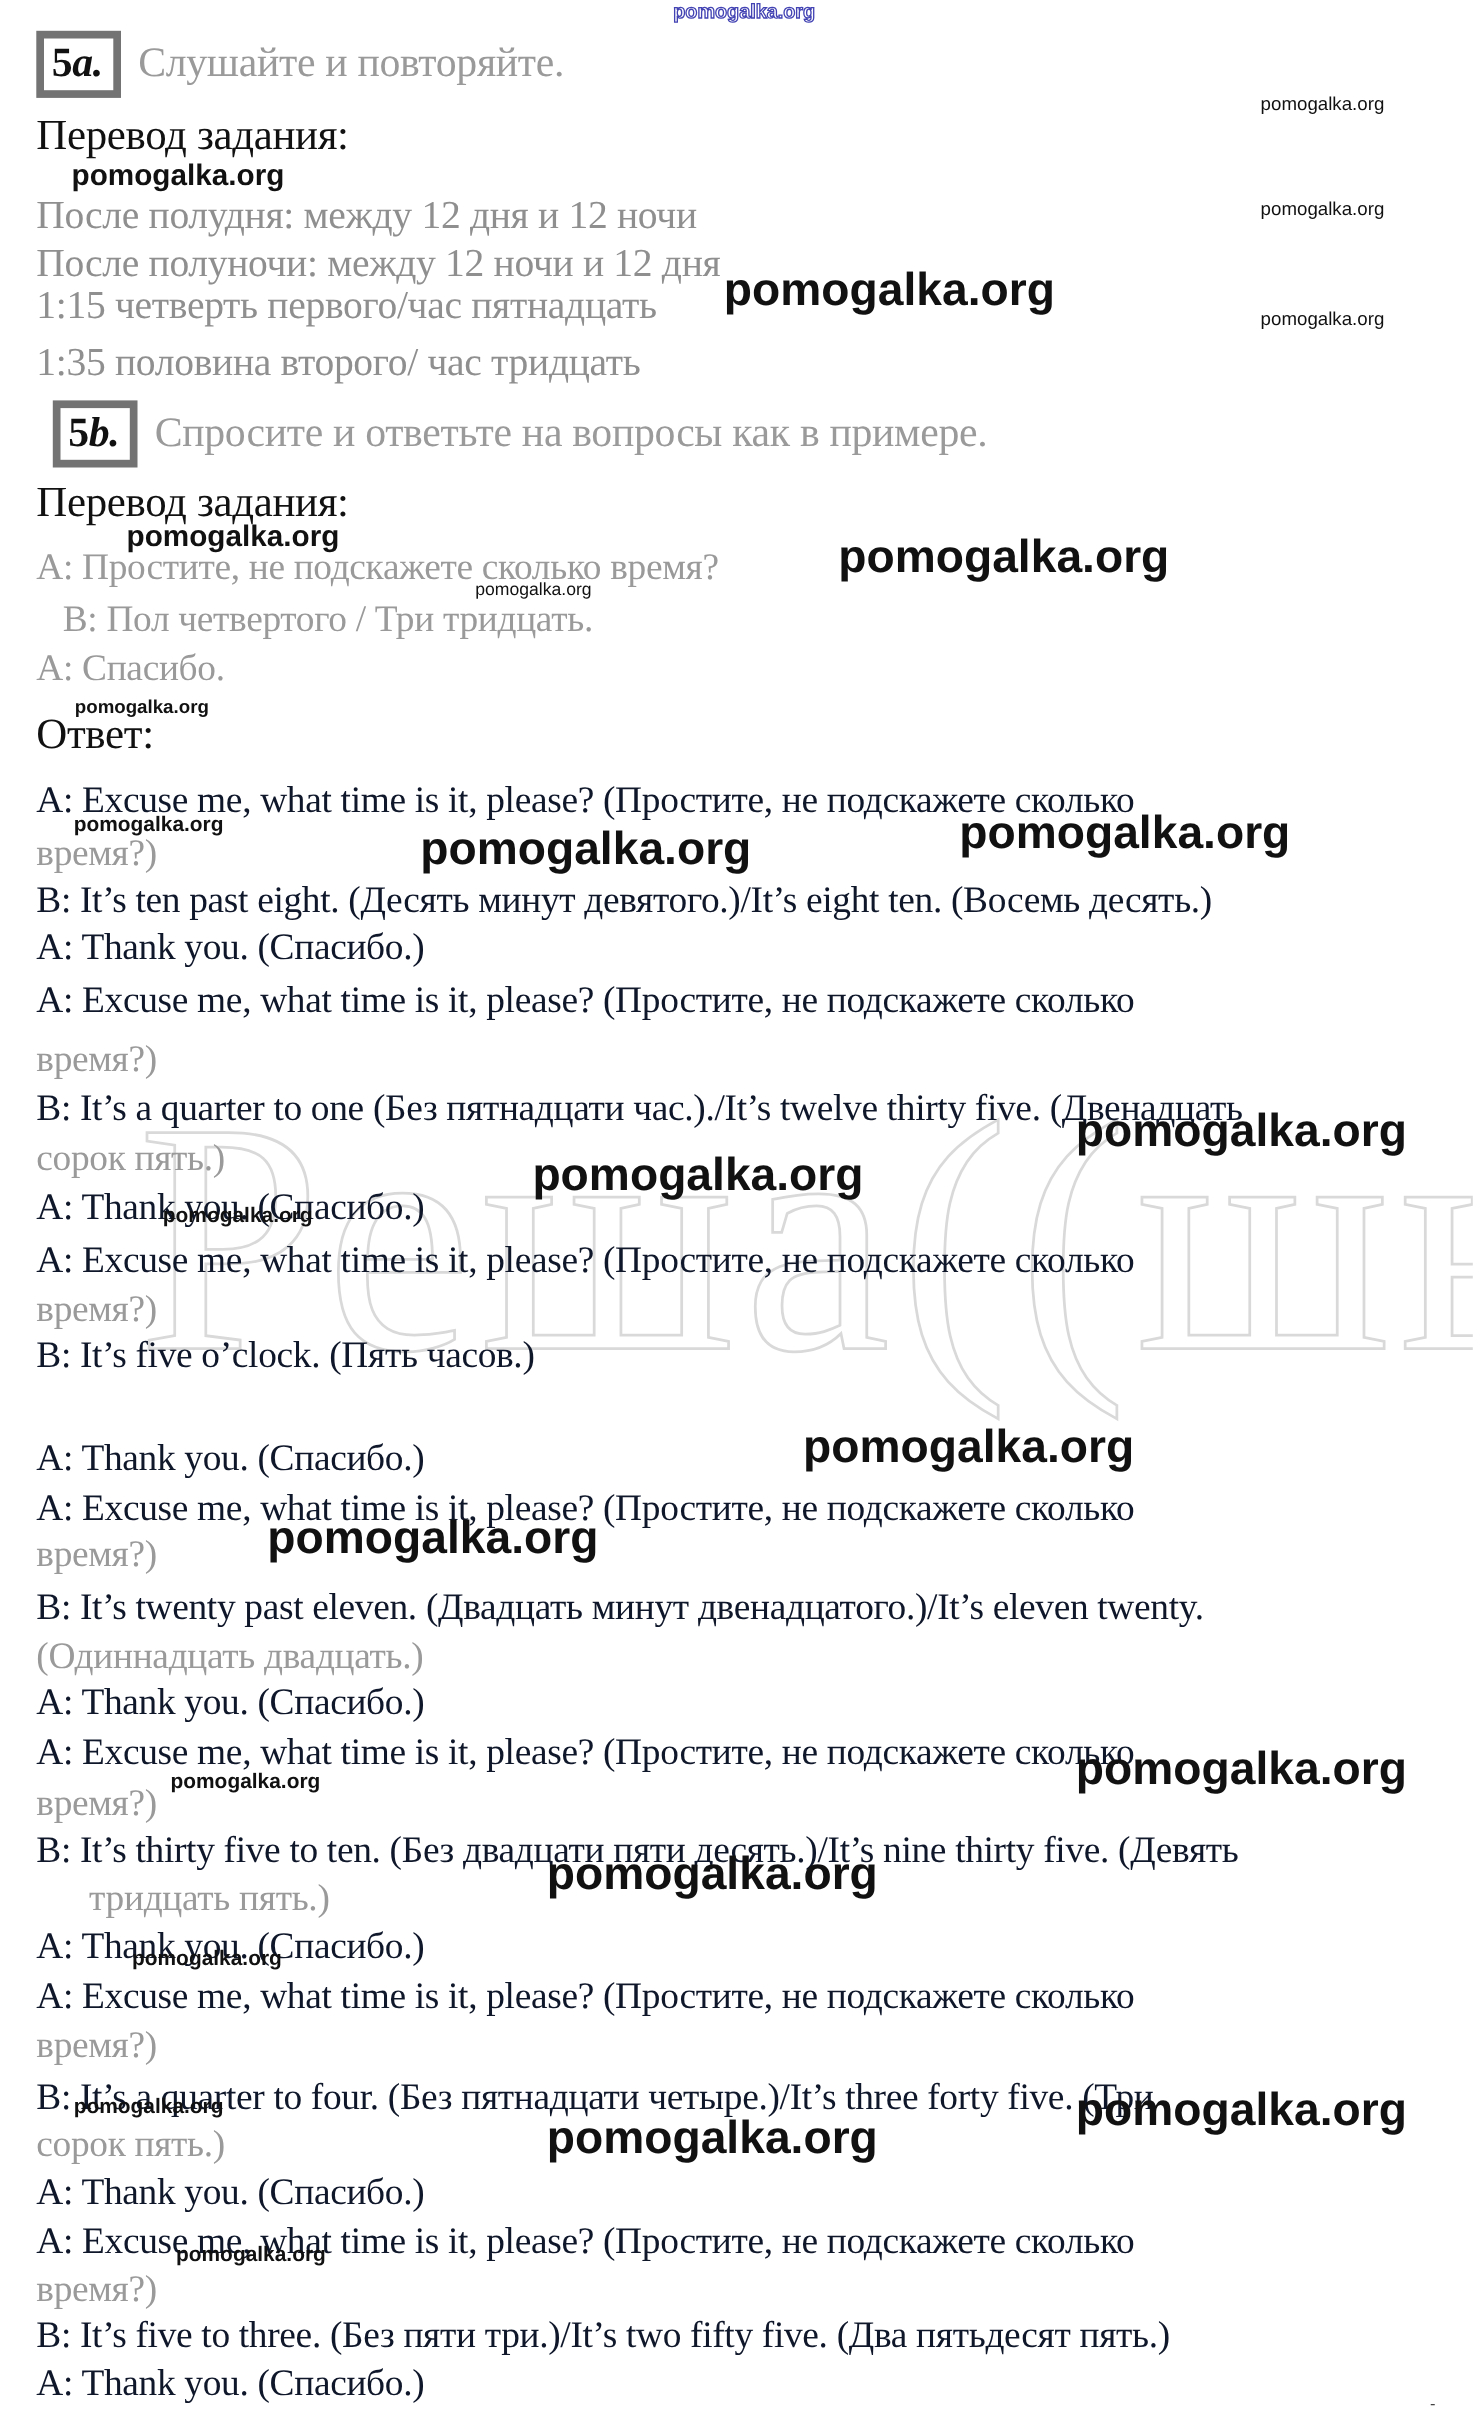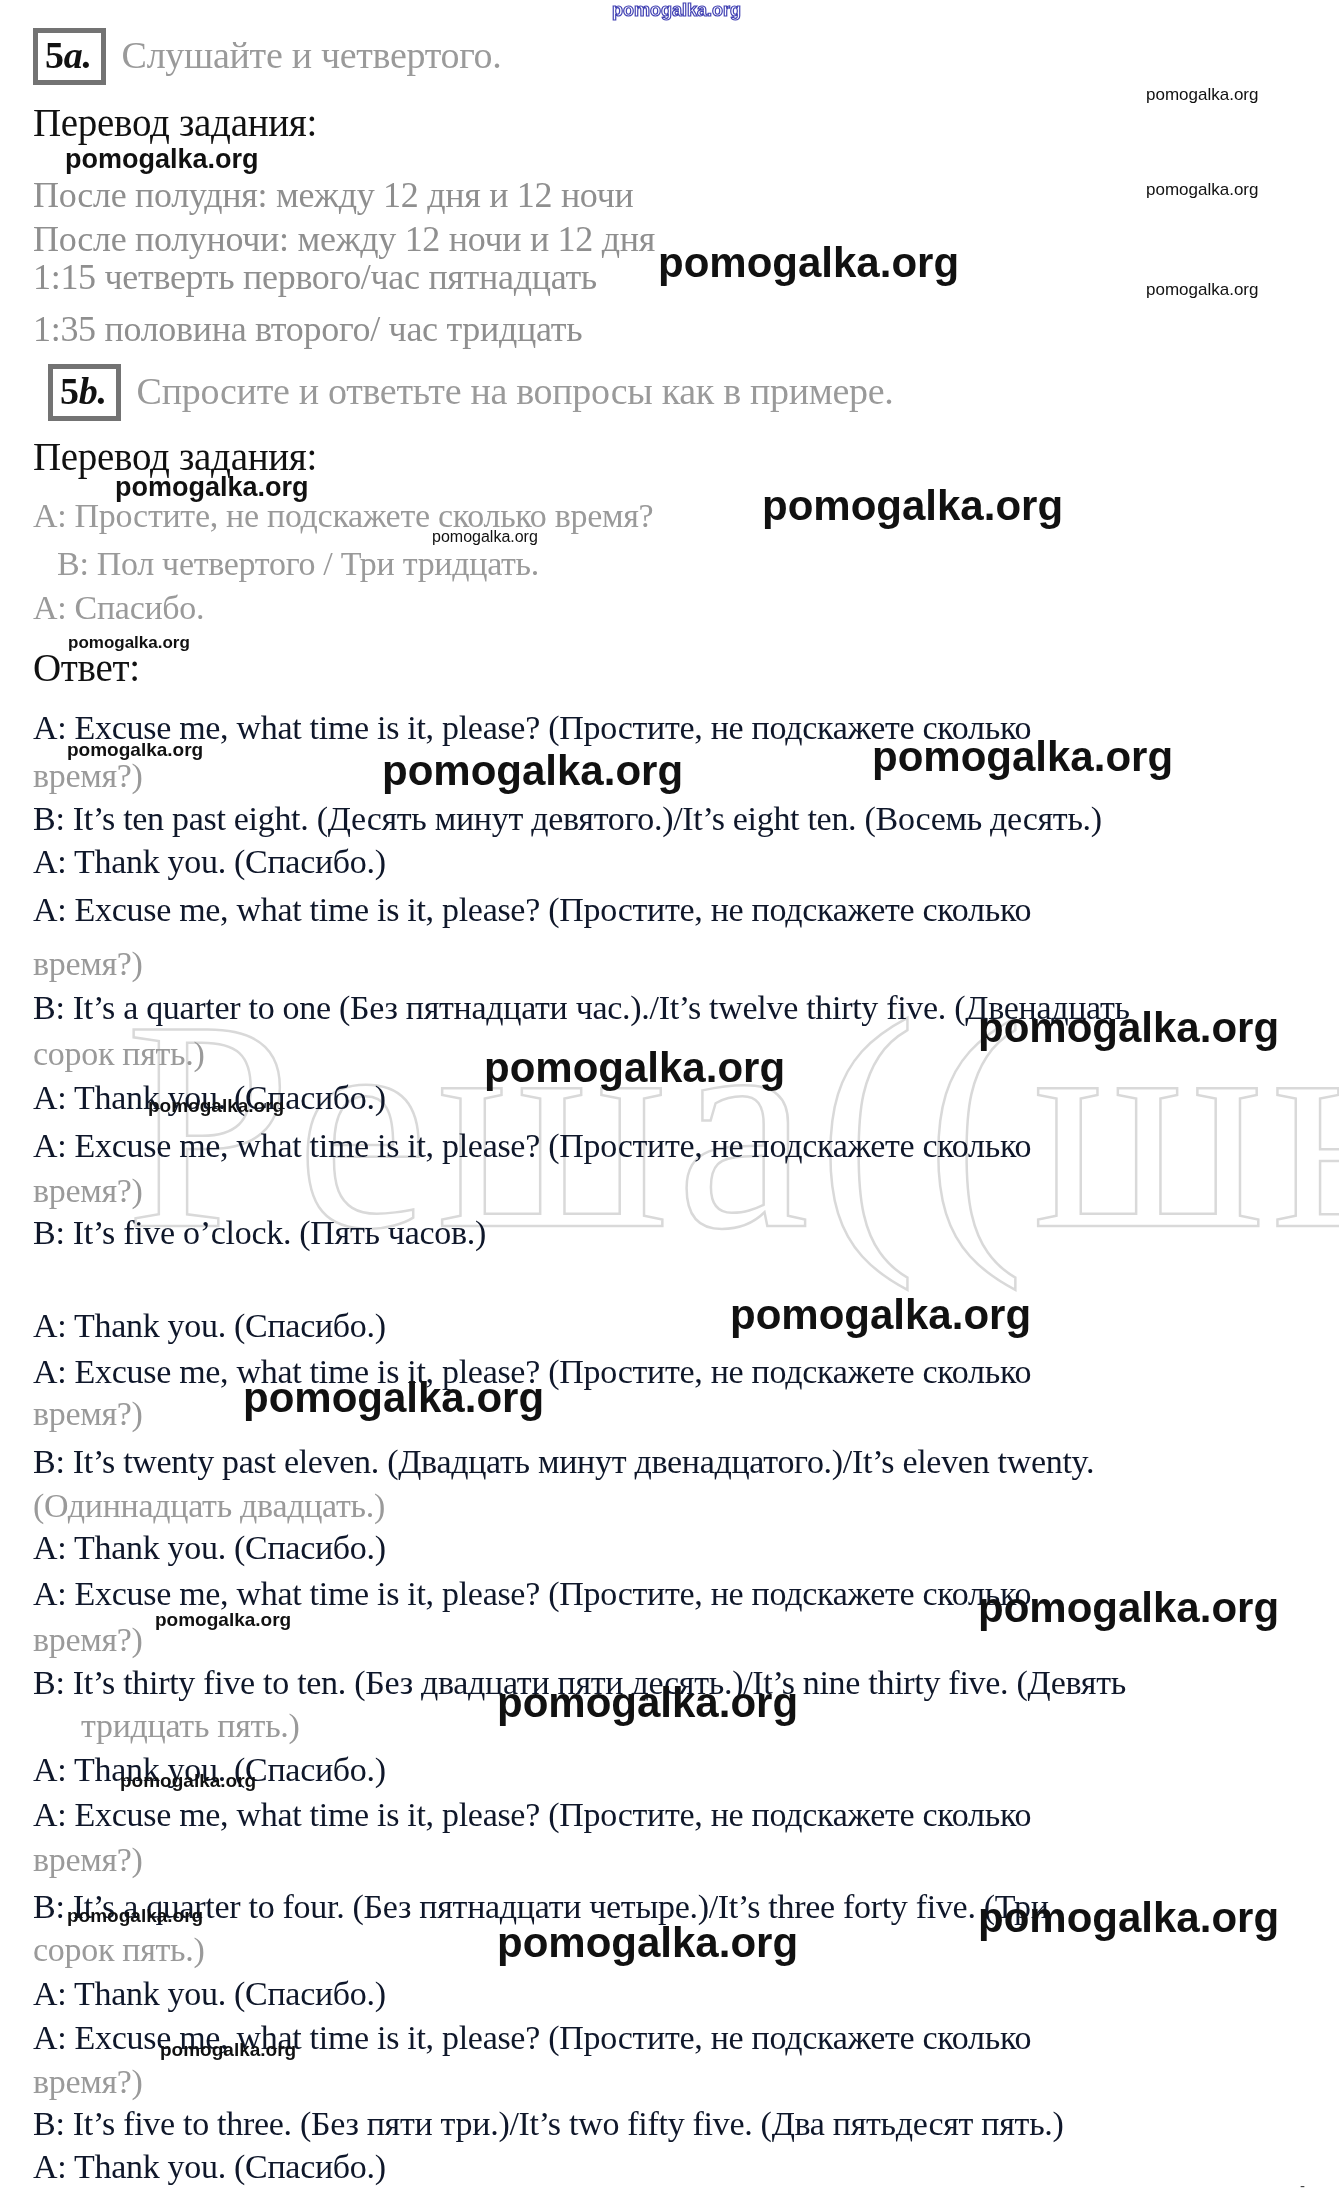--- a/index.html
+++ b/index.html
@@ -11,21 +11,21 @@
          white-space:nowrap;}
   
   .line{position:absolute;z-index:2;left:33px;white-space:nowrap;font-size:34px;
         line-height:1.18;color:#1c1c1c;letter-spacing:-0.3px;}
   .t-task{color:#8f8f8f;font-size:36px;}
   .t-gdlg{color:#9a9a9a;}
   .t-heading{font-weight:normal;font-size:39px;color:#111;}
   .seg-k{color:#0f172a;}
   .seg-g{color:#0f172a;}
   .badge-row{font-size:38px;}
-  .badge{display:inline-block;border:5px solid #737373;padding:0 9px 2px 7px;font-weight:bold;
+  .badge{display:inline-block;border:7px solid #737373;padding:0 9px 2px 7px;font-weight:bold;
          color:#111;background:#fff;}
   .badge i{font-style:italic;}
   .badge-instr{color:#9a9a9a;margin-left:16px;font-size:38px;}
   
   .wm{position:absolute;z-index:2;font-family:"Liberation Sans",sans-serif;color:#111;
       white-space:nowrap;line-height:1.1;}
   .wm-blue{font-size:18px;font-weight:bold;color:#fff;-webkit-text-stroke:1.2px #4343b4;}
   .wm-sm{font-size:17px;font-weight:400;}
   .wm-xs{font-size:16px;font-weight:400;}
   .wm-xsb{font-size:17px;font-weight:600;}
@@ -33,21 +33,21 @@
   .wm-md{font-size:27px;font-weight:700;}
   .wm-giant{font-size:42px;font-weight:700;}
   .wm-dash{font-size:15px;font-weight:400;color:#444;}
 </style>
 </head>
 <body>
 
 <div id="page">
   <div class="ghost" style="left:125px;top:975px;">Реша((шьс</div>
   <div id="lines-root">
-      <div class="line badge-row" style="top: 28px;"><span class="badge">5<i>a.</i></span><span class="badge-instr">Слушайте и четвертого.</span></div>
+      <div class="line badge-row" style="top: 28px;"><span class="badge">5<i>a.</i></span><span class="badge-instr">Слушайте и повторяйте.</span></div>
       <div class="line t-heading" style="top: 100px;">Перевод задания:</div>
       <div class="line t-task" style="top: 174px;">После полудня: между 12 дня и 12 ночи</div>
       <div class="line t-task" style="top: 218px;">После полуночи: между 12 ночи и 12 дня</div>
       <div class="line t-task" style="top: 256px;">1:15 четверть первого/час пятнадцать</div>
       <div class="line t-task" style="top: 308px;">1:35 половина второго/ час тридцать</div>
       <div class="line badge-row" style="top: 364px; padding-left: 15px;"><span class="badge">5<i>b.</i></span><span class="badge-instr">Спросите и ответьте на вопросы как в примере.</span></div>
       <div class="line t-heading" style="top: 434px;">Перевод задания:</div>
       <div class="line t-gdlg" style="top: 496px;">A: Простите, не подскажете сколько время?</div>
       <div class="line t-gdlg" style="top: 544px; margin-left: 24px;">B: Пол четвертого / Три тридцать.</div>
       <div class="line t-gdlg" style="top: 588px;">A: Спасибо.</div>

